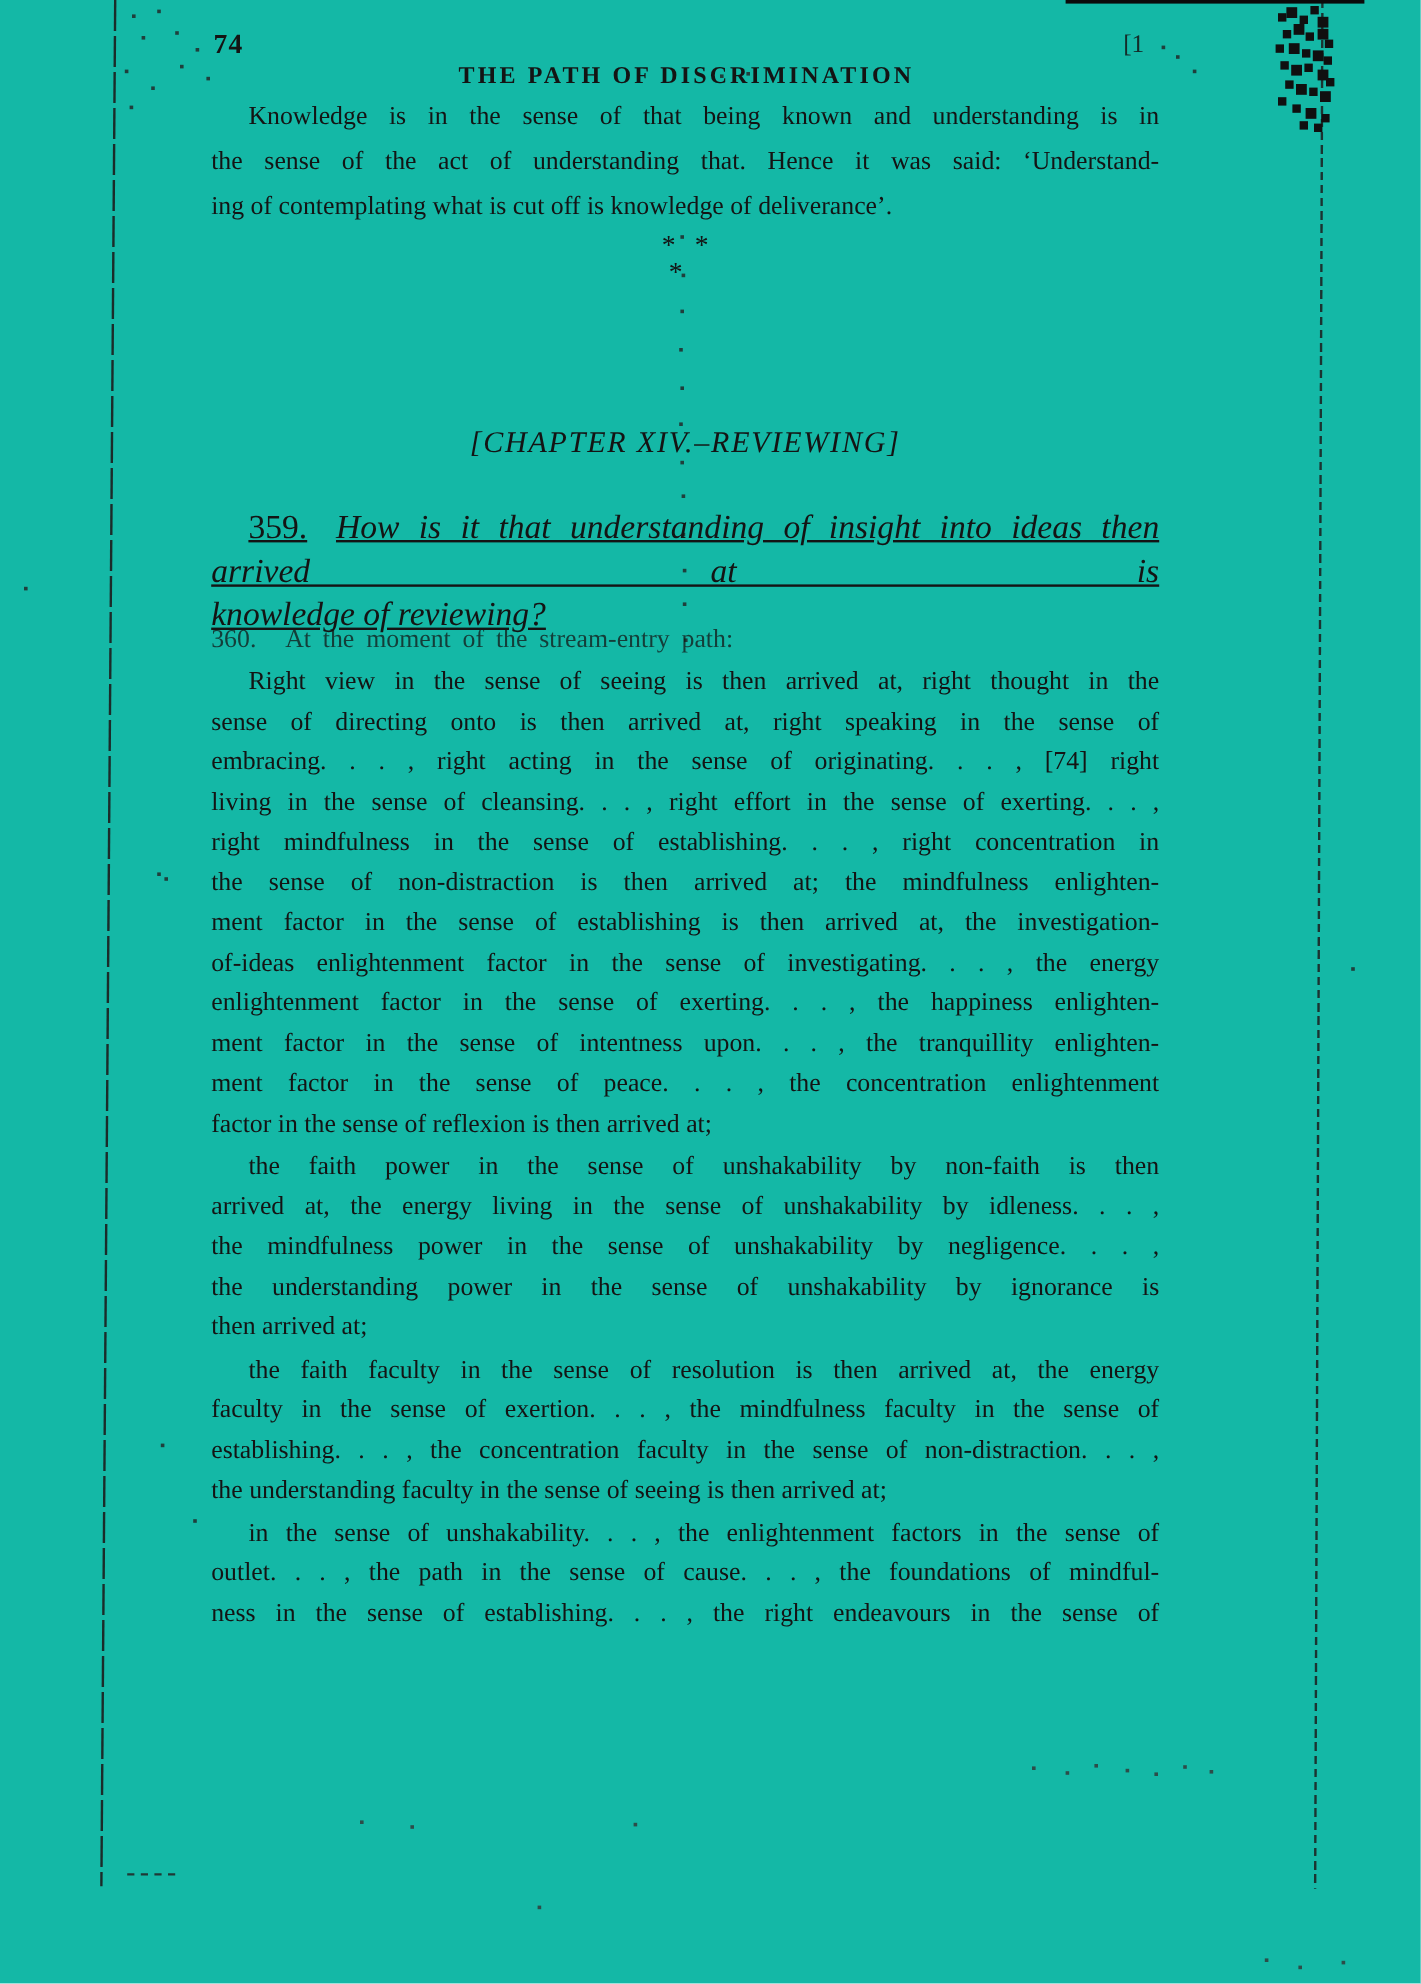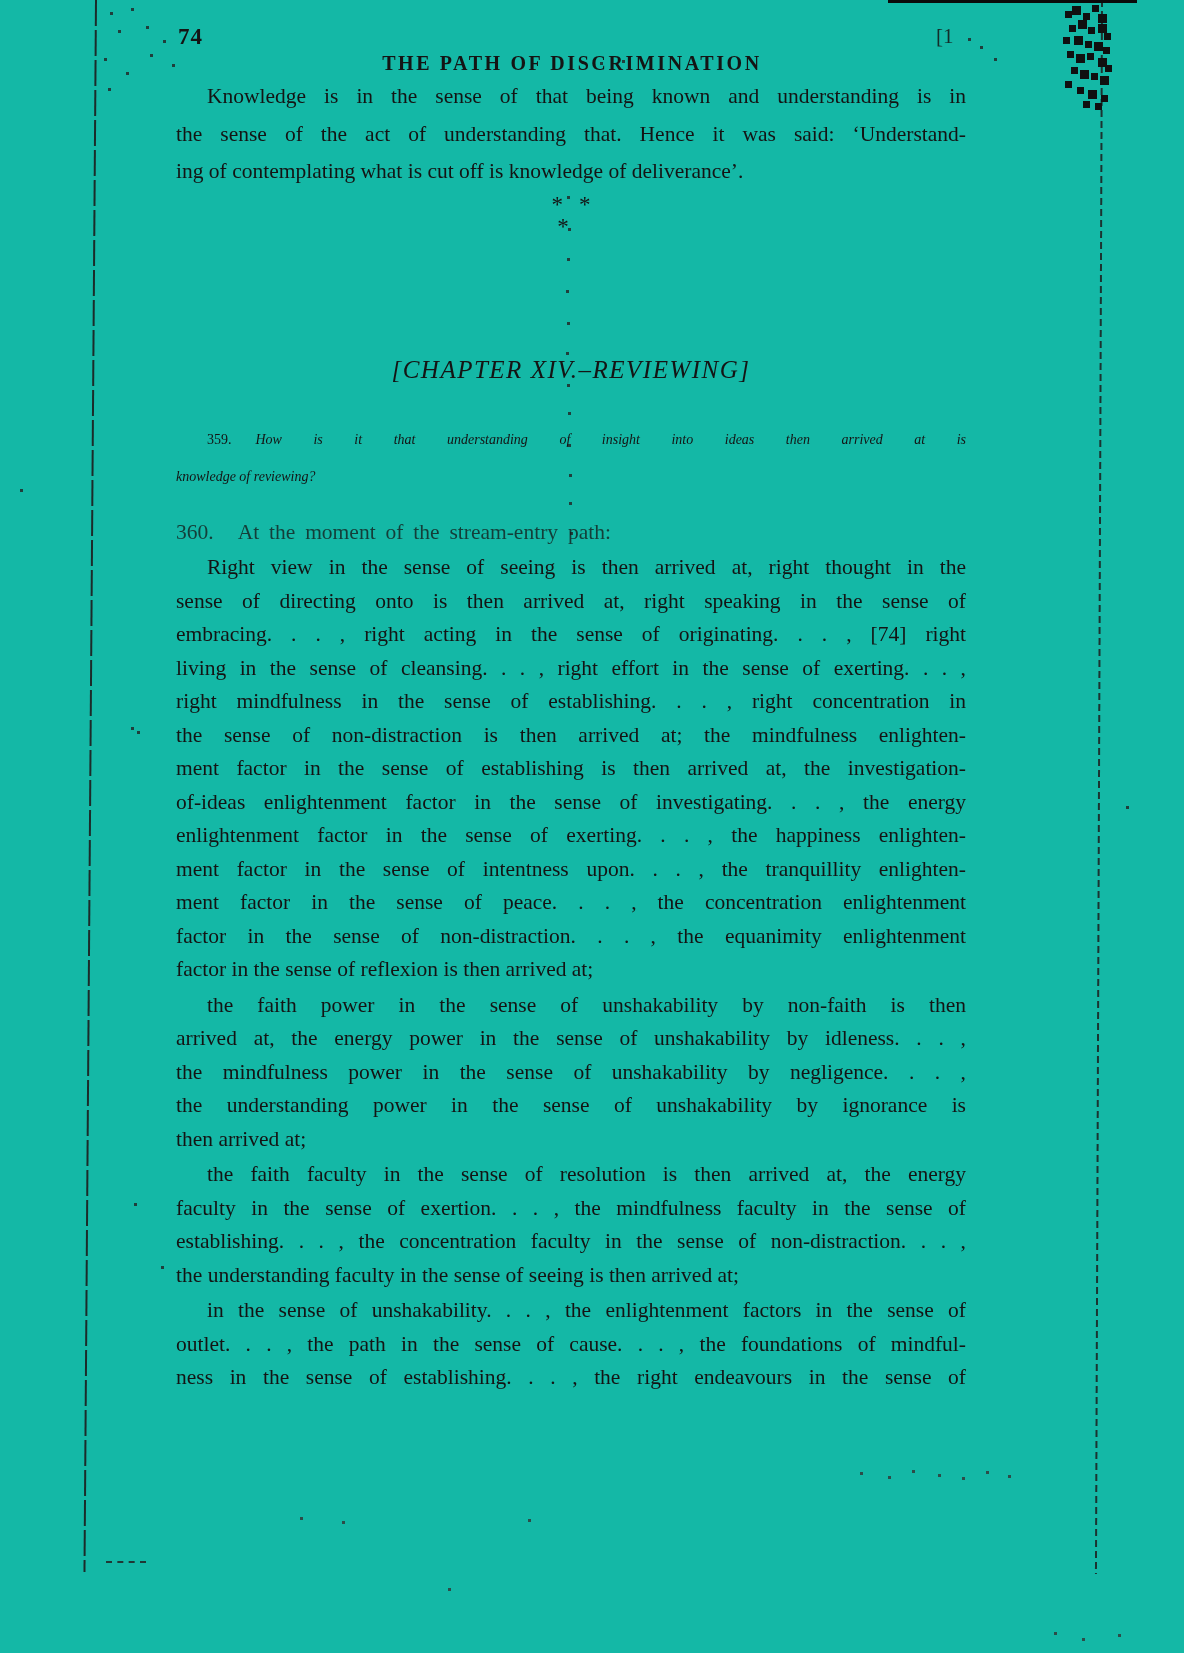--- a/index.html
+++ b/index.html
@@ -23,21 +23,21 @@
   .para.endleft .line:last-child { text-align-last:left; }
 
   .intro { top:78px; font-size:21.5px; line-height:37.5px; }
 
   .stars { top:192px; text-align:center; font-size:23px; line-height:25px; letter-spacing:0; }
   .stars .srow1 span { margin:0 8px; }
   .stars .srow2 { position:relative; left:-8px; margin-top:-3px; }
 
   .chapter { top:356px; text-align:center; font-style:italic; font-size:25px; letter-spacing:1.5px; }
 
-  .s359 { top:422px; font-size:14px; line-height:36.5px; }
+  .s359 { top:422px; font-size:28px; line-height:36.5px;text-decoration:underline; }
   .s359 em { font-style:italic; }
   .s359 .num { font-style:normal; margin-right:24px; }
 
   .s360 { top:517px; font-size:21.5px; line-height:30px;
           opacity:.74; filter:blur(.35px); word-spacing:4.5px; }
   .s360 .num { margin-right:24px; }
 
   .bodycol { top:551px; font-size:21.5px; line-height:33.5px; }
   .bp { margin:0 0 2px 0; }
   .bp:last-child { margin:0; }
@@ -134,26 +134,25 @@
         <div class="line">sense of directing onto is then arrived at, right speaking in the sense of</div>
         <div class="line">embracing. . . , right acting in the sense of originating. . . , [74] right</div>
         <div class="line">living in the sense of cleansing. . . , right effort in the sense of exerting. . . ,</div>
         <div class="line">right mindfulness in the sense of establishing. . . , right concentration in</div>
         <div class="line">the sense of non-distraction is then arrived at; the mindfulness enlighten-</div>
         <div class="line">ment factor in the sense of establishing is then arrived at, the investigation-</div>
         <div class="line">of-ideas enlightenment factor in the sense of investigating. . . , the energy</div>
         <div class="line">enlightenment factor in the sense of exerting. . . , the happiness enlighten-</div>
         <div class="line">ment factor in the sense of intentness upon. . . , the tranquillity enlighten-</div>
         <div class="line">ment factor in the sense of peace. . . , the concentration enlightenment</div>
-        <div class="line">factor in the sense of non-distraction. . . , the equanimity enlightenment</div>
         <div class="line">factor in the sense of reflexion is then arrived at;</div>
       </div>
     <div class="bp para endleft">
         <div class="line">the faith power in the sense of unshakability by non-faith is then</div>
-        <div class="line">arrived at, the energy power in the sense of unshakability by idleness. . . ,</div>
+        <div class="line">arrived at, the energy living in the sense of unshakability by idleness. . . ,</div>
         <div class="line">the mindfulness power in the sense of unshakability by negligence. . . ,</div>
         <div class="line">the understanding power in the sense of unshakability by ignorance is</div>
         <div class="line">then arrived at;</div>
       </div>
     <div class="bp para endleft">
         <div class="line">the faith faculty in the sense of resolution is then arrived at, the energy</div>
         <div class="line">faculty in the sense of exertion. . . , the mindfulness faculty in the sense of</div>
         <div class="line">establishing. . . , the concentration faculty in the sense of non-distraction. . . ,</div>
         <div class="line">the understanding faculty in the sense of seeing is then arrived at;</div>
       </div>

